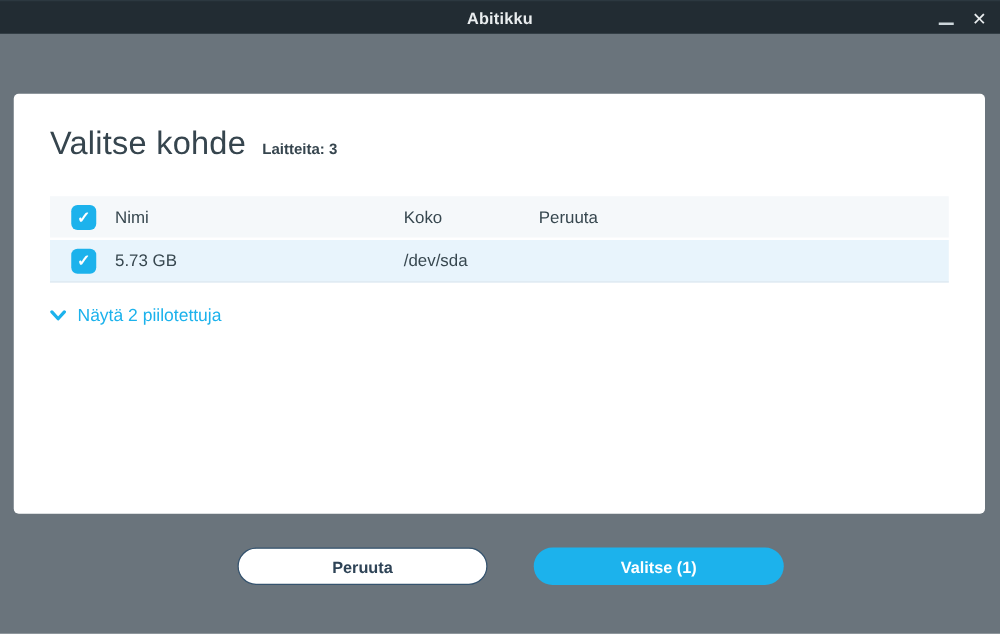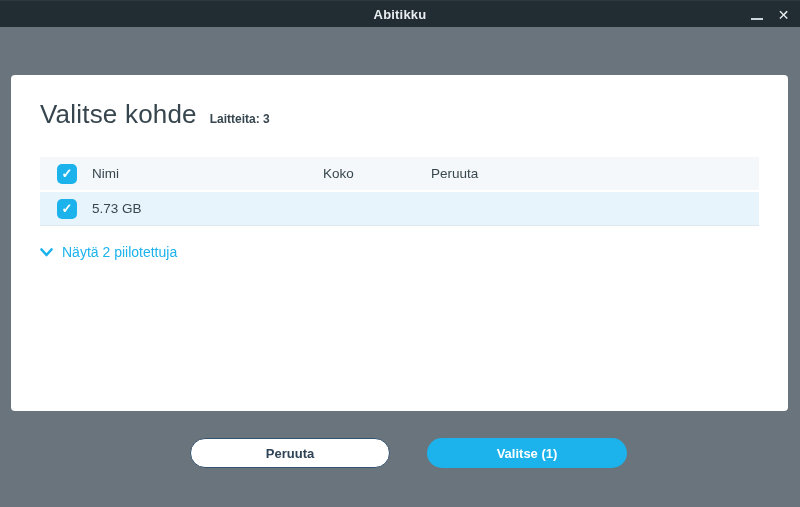--- a/index.html
+++ b/index.html
@@ -121,20 +121,21 @@
       <div>Peruuta</div>
     </div>
 
     <div class="trow data">
       <div class="cell-check">
         <span class="checkbox">
           <span>✓</span>
         </span>
       </div>
       <div>5.73 GB</div>
+      <div>/dev/sda</div>
     </div>
   </div>
 
   <div class="hidden-link">
     <svg class="chevron-icon" width="13" height="9" viewBox="0 0 13 9">
       <polyline points="1.5,1.5 6.5,7 11.5,1.5" fill="none" stroke="#1cb2ec" stroke-width="2.6" stroke-linecap="round" stroke-linejoin="round"></polyline>
     </svg>
     <span>Näytä 2 piilotettuja</span>
   </div>
 

